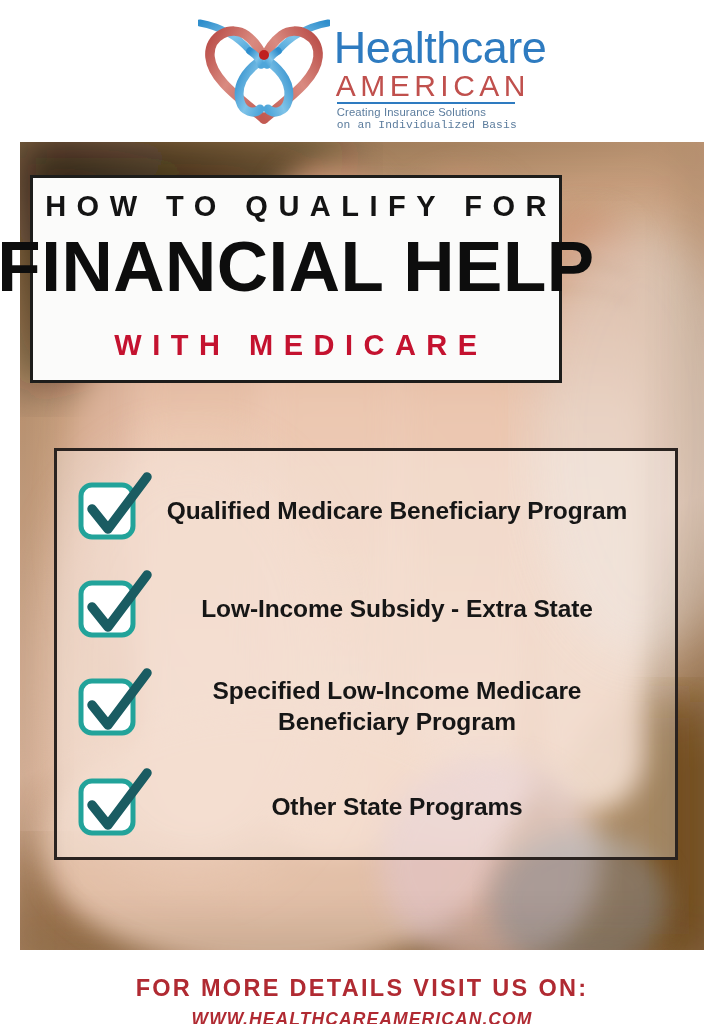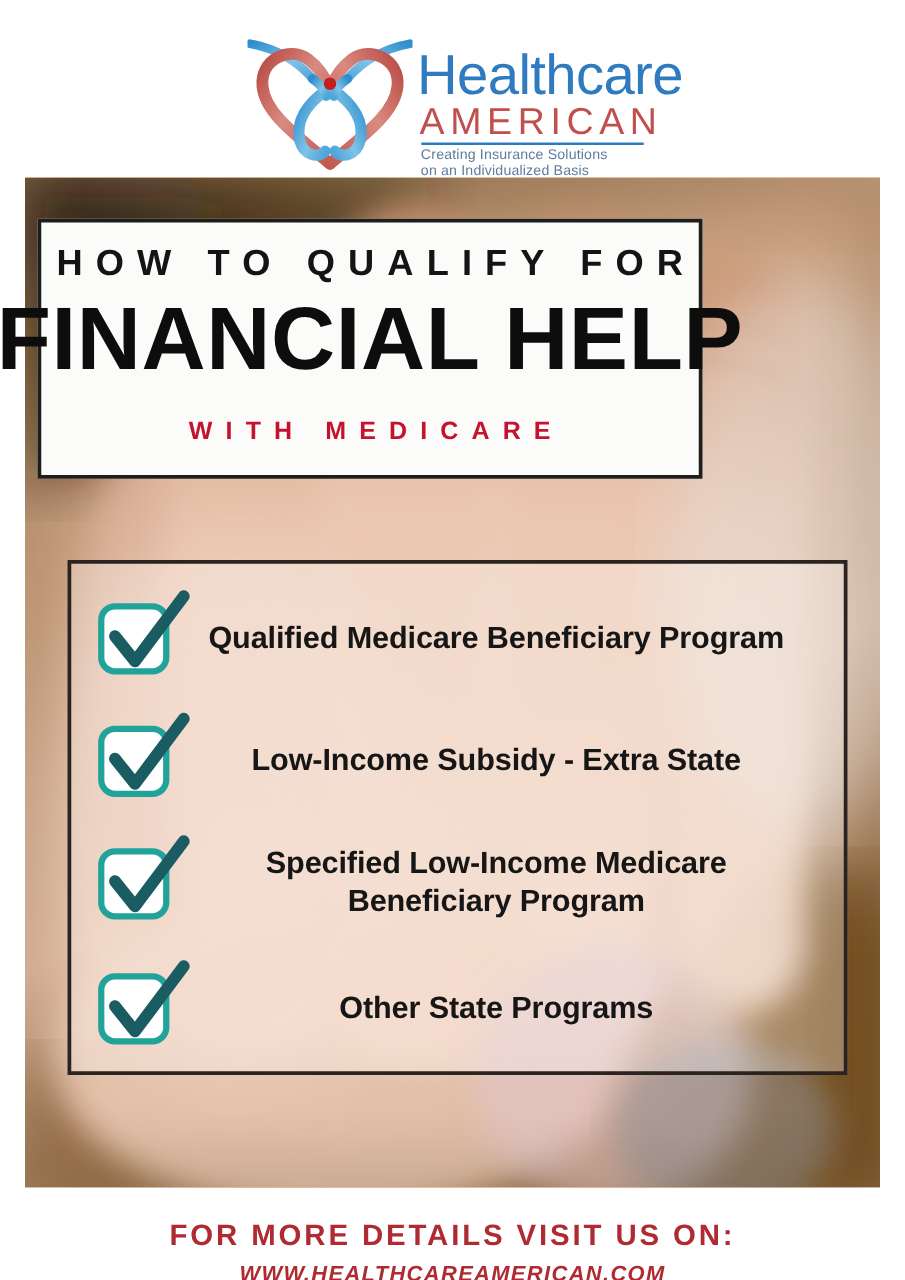--- a/index.html
+++ b/index.html
@@ -17,21 +17,21 @@
     position: relative;
     width: 724px;
     height: 1024px;
     background: #ffffff;
     overflow: hidden;
   }
 
   
   #logo-area {
     position: absolute;
-    left: 0; top: 16px;
+    left: 0; top: 4px;
     width: 724px;
     height: 142px;
     display: flex;
     align-items: center;
     justify-content: center;
     background: #ffffff;
   }
   #logo-inner {
     display: flex;
     align-items: flex-start;
@@ -101,21 +101,21 @@
     font-size: 71px;
     font-weight: 700;
     letter-spacing: 0.5px;
     color: #0d0d0d;
     line-height: 1.03;
     margin-top: 7px;
     text-align: center;
     white-space: nowrap;
   }
   #subline {
-    font-size: 20px;
+    font-size: 29px;
     font-weight: 700;
     letter-spacing: 10.5px;
     text-align: center;
     margin-top: 26px;
     padding-left: 10px;
     white-space: nowrap;
   }
 
   
   #checklist-panel {
@@ -238,21 +238,21 @@
         <path d="M80 34 C 74 38, 70 42, 69 48" stroke="url(#gBlueR)" stroke-width="7.5" fill="none" stroke-linecap="round"></path>
 
         <circle cx="66" cy="38" r="5" fill="#C0201F"></circle>
       </svg>
 
       <div id="logo-text">
         <div id="logo-word" style="color: rgb(46, 123, 192);">Healthcare</div>
         <div id="logo-american" style="color: rgb(192, 80, 77);">AMERICAN</div>
         <div id="logo-rule" style="background: rgb(46, 123, 192);"></div>
         <div class="logo-tag" style="color: rgb(91, 124, 157);">Creating Insurance Solutions</div>
-        <div class="logo-tag" style="color: rgb(91, 124, 157);">on an Individualized Basis</div>
+        <div class="logo-tag" style="color: rgb(91, 124, 157); font-family: Liberation Mono, monospace;">on an Individualized Basis</div>
       </div>
 
     </div>
   </div>
 
   <div id="photo">
     <svg viewBox="0 0 684 808" preserveAspectRatio="none">
       <defs>
         <linearGradient id="bgBase" x1="0" y1="0" x2="0.35" y2="1">
           <stop offset="0%" stop-color="#8C6C46"></stop>

